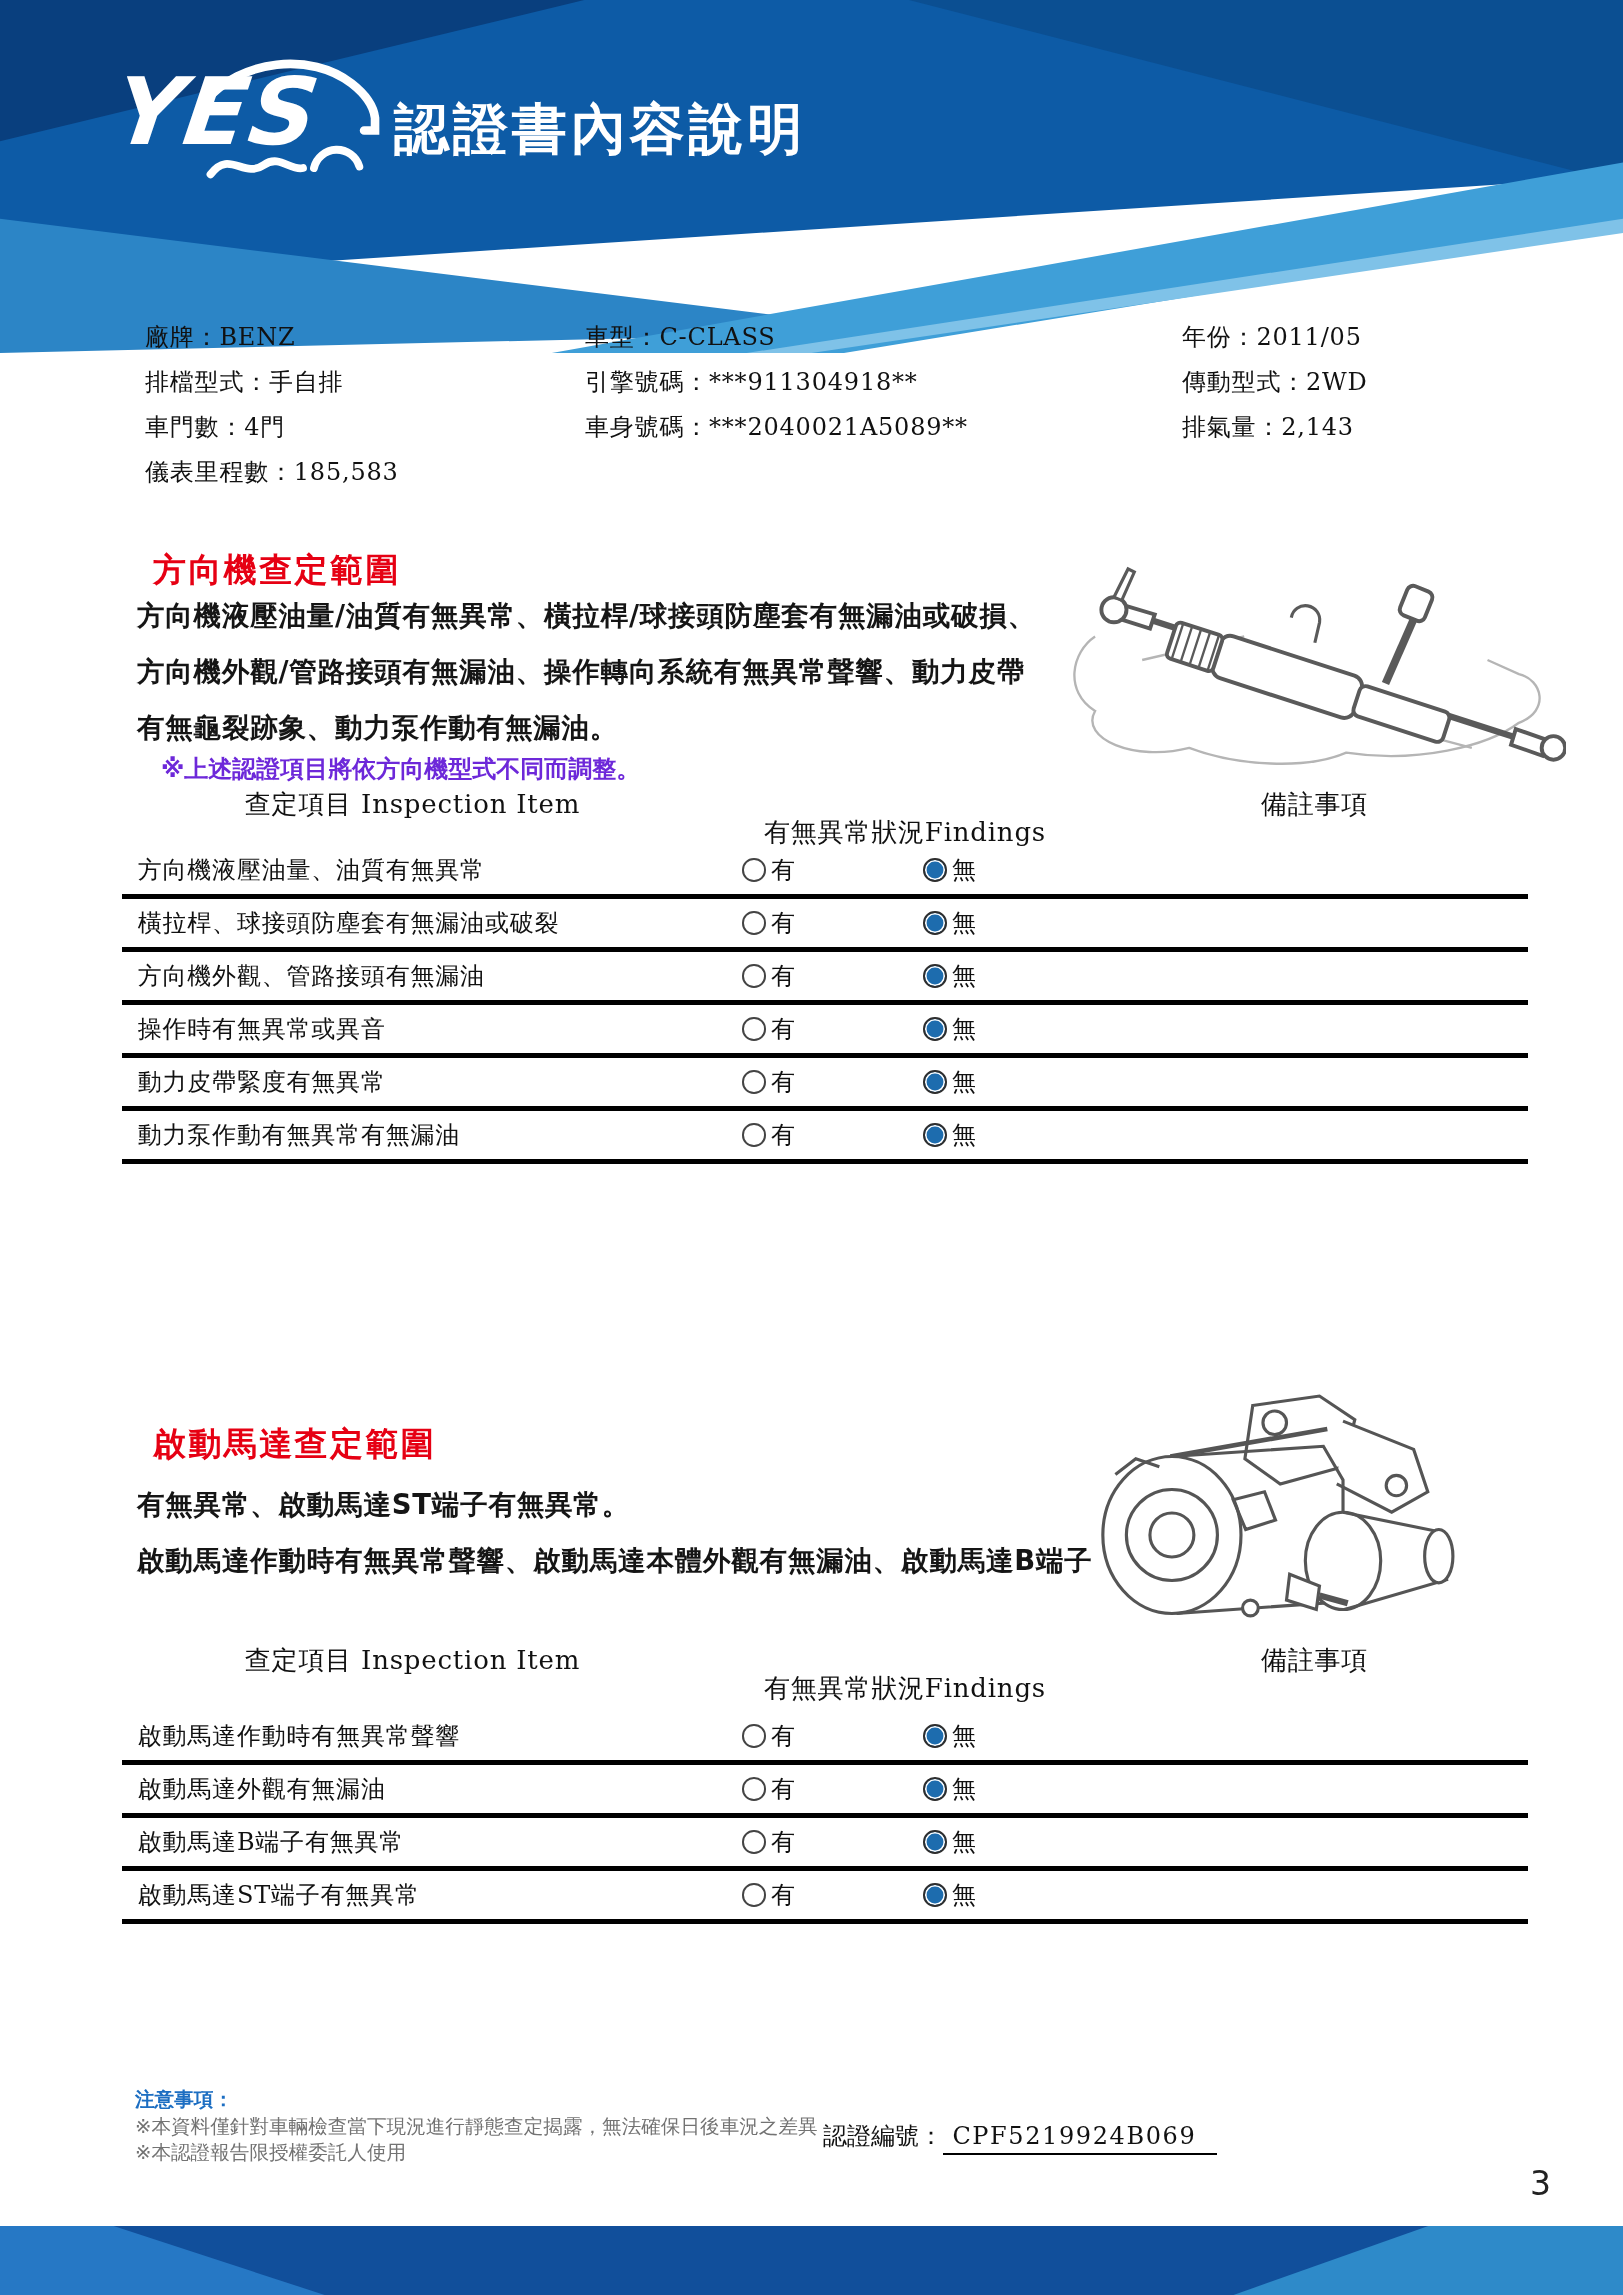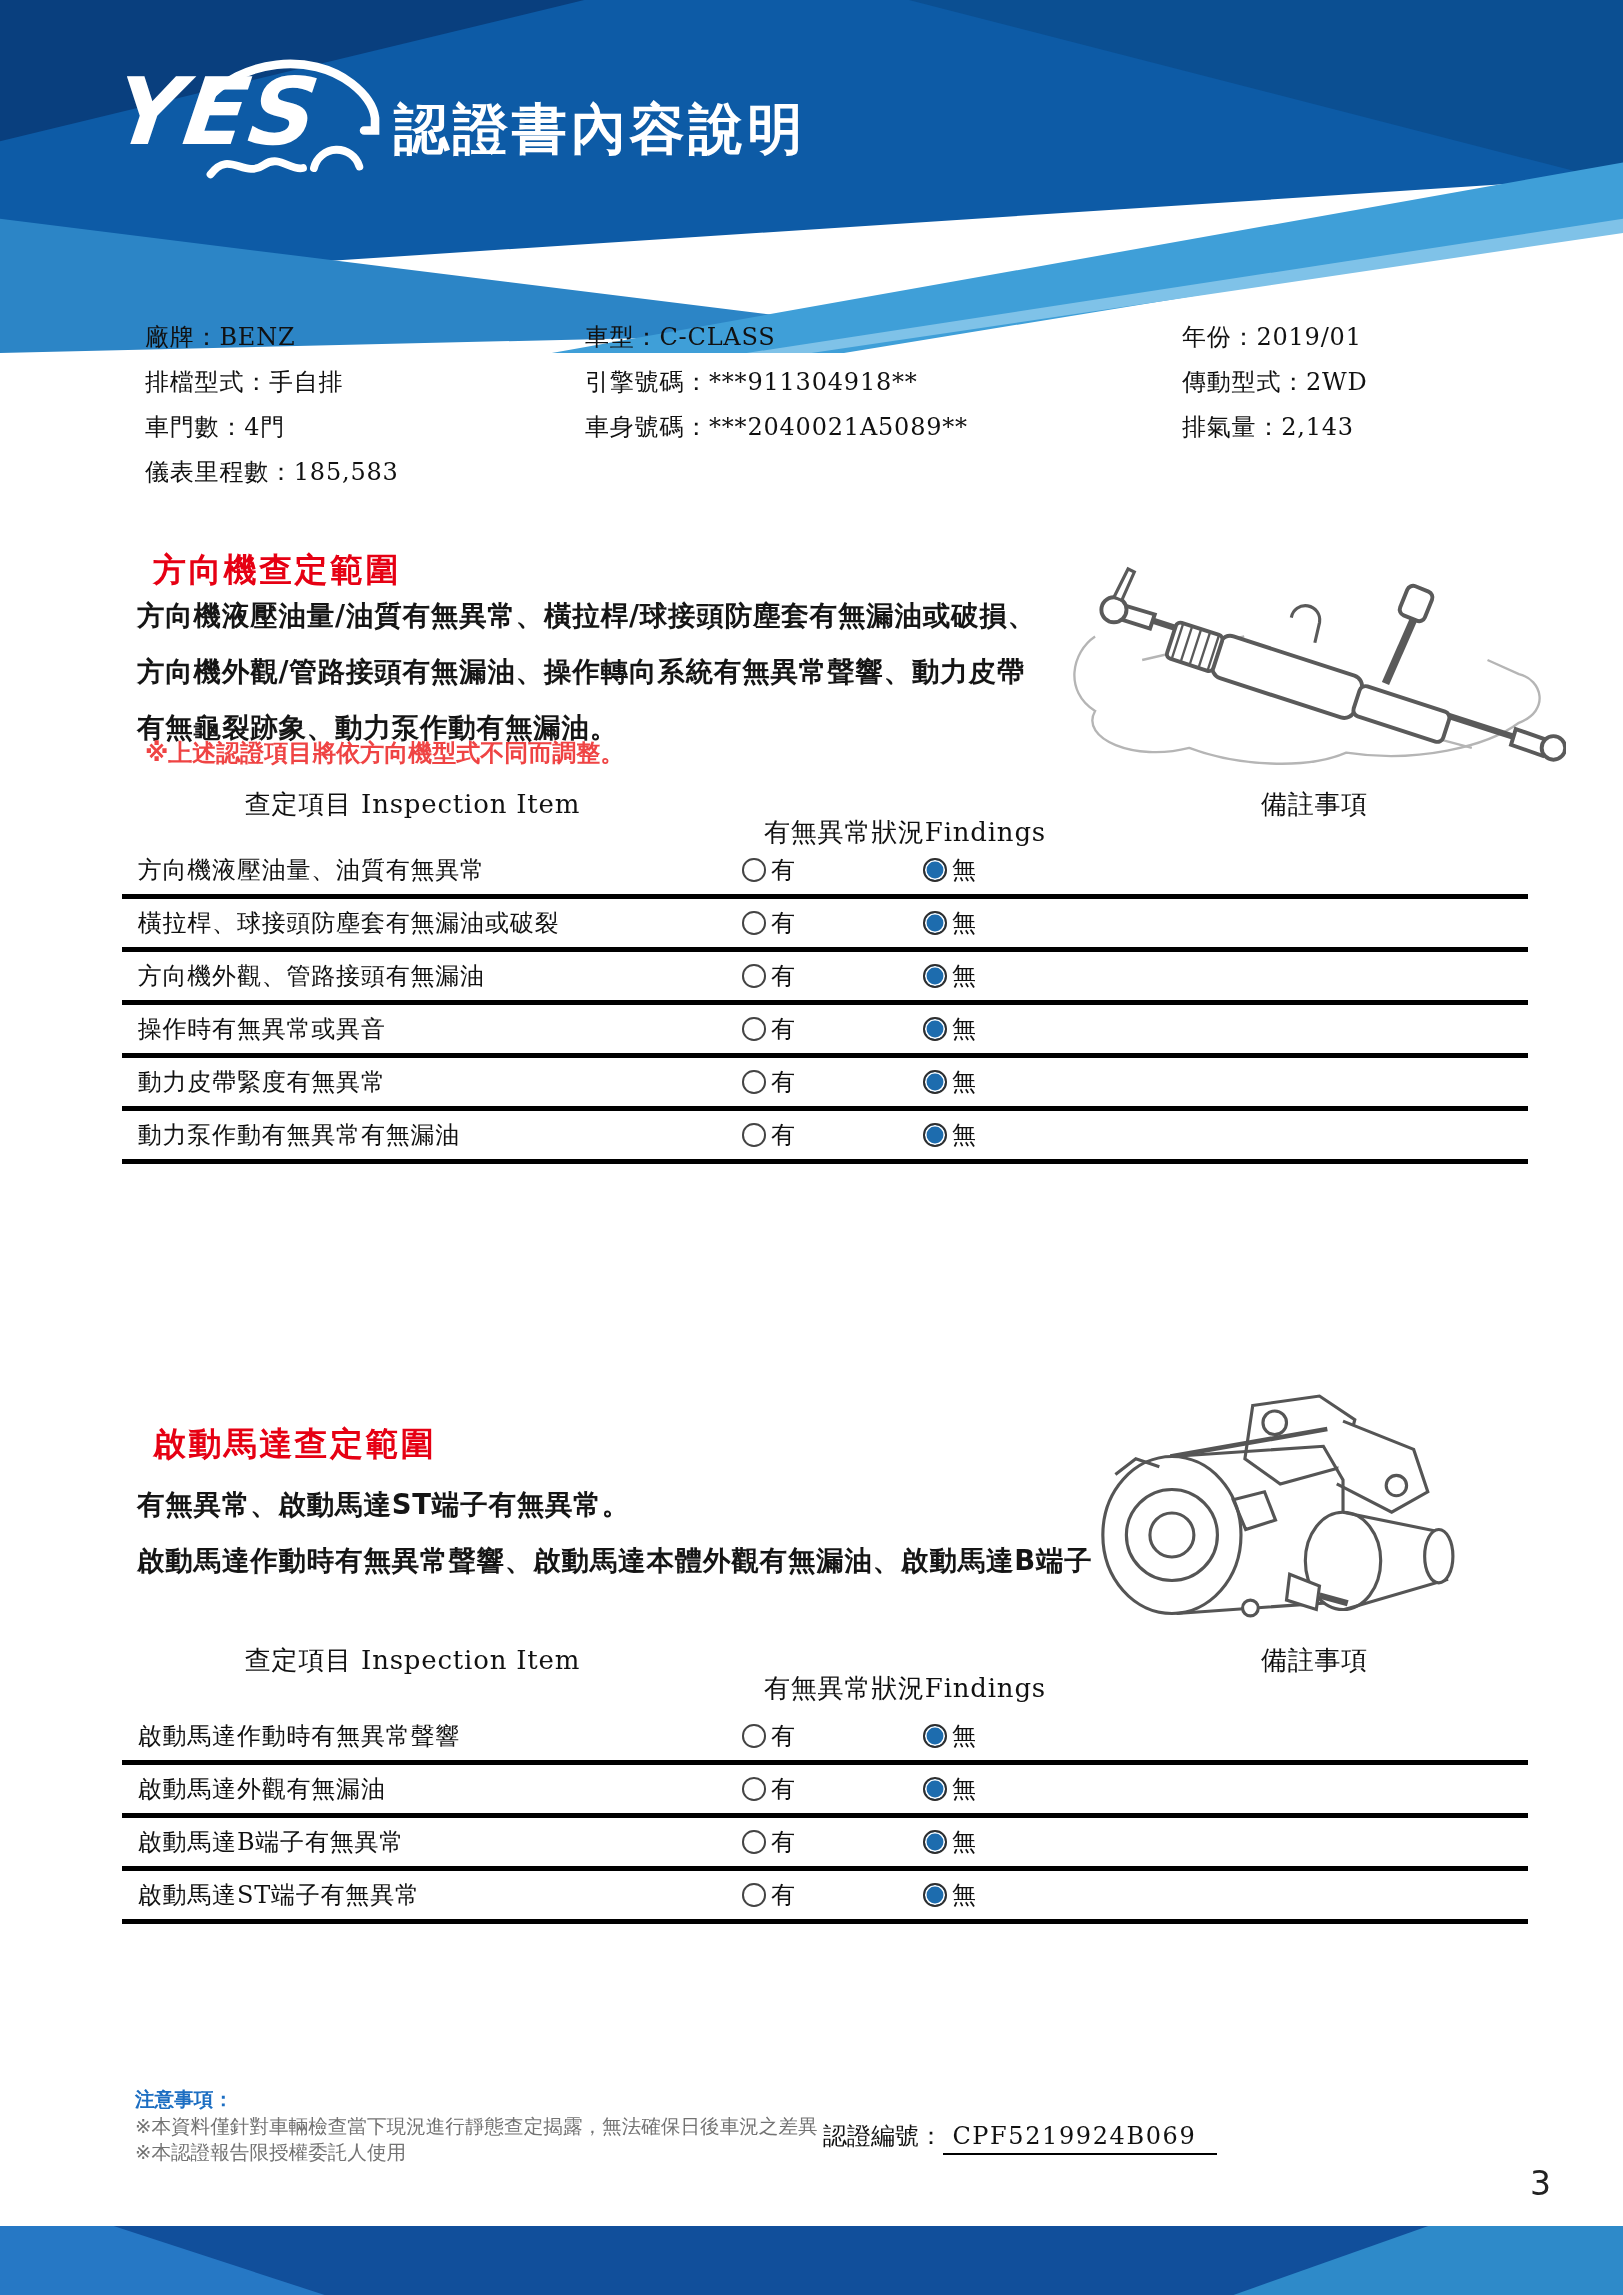--- a/index.html
+++ b/index.html
@@ -26,22 +26,22 @@
   
   .vcol{position:absolute;top:314px;}
   .vcol .vline{height:45px;display:flex;align-items:center;font-size:24px;letter-spacing:0.8px;}
   .vcol1{left:145px;} .vcol2{left:585px;} .vcol3{left:1182px;}
 
   
   .sec-title{position:absolute;left:145px;margin:8px;font-family:"DejaVu Sans","Liberation Sans",sans-serif;
              font-weight:bold;font-size:33px;color:#e60013;letter-spacing:2.4px;}
   .sec-desc{position:absolute;left:137px;margin:0;font-family:"DejaVu Sans","Liberation Sans",sans-serif;
             font-weight:bold;font-size:27.5px;line-height:56px;letter-spacing:0.8px;color:#151515;}
-  .sec-note{position:absolute;left:145px;margin:0;font-family:"DejaVu Sans","Liberation Sans",sans-serif;
-            font-weight:bold;font-size:24px;color:#ef4444;}
+  .sec-note{position:absolute;left:145px;margin:16px;font-family:"DejaVu Sans","Liberation Sans",sans-serif;
+            font-weight:bold;font-size:24px;color:#6d28d9;}
 
   .illus{position:absolute;}
 
   
   .thead{position:absolute;left:122px;width:1406px;height:36px;font-size:26px;}
   .thead span{position:absolute;top:0;text-align:center;letter-spacing:0.8px;}
   .th1{left:63px;width:455px;} .th2{left:626px;width:314px;margin-top:28px;} .th3{left:1059px;width:267px;}
 
   .ttable{position:absolute;left:122px;width:1406px;}
   .trow{position:relative;height:48px;border-bottom:5.5px solid #000;}
@@ -96,21 +96,21 @@
     <div class="vline">排檔型式：手自排</div>
     <div class="vline">車門數：4門</div>
     <div class="vline">儀表里程數：185,583</div>
   </div>
   <div class="vcol vcol2">
     <div class="vline">車型：C-CLASS</div>
     <div class="vline">引擎號碼：***911304918**</div>
     <div class="vline">車身號碼：***2040021A5089**</div>
   </div>
   <div class="vcol vcol3">
-    <div class="vline">年份：2019/01</div>
+    <div class="vline">年份：2011/05</div>
     <div class="vline">傳動型式：2WD</div>
     <div class="vline">排氣量：2,143</div>
   </div>
 
   <h2 class="sec-title" style="top:540px">方向機查定範圍</h2>
   <div class="sec-desc" style="top:587px">
     <div>方向機液壓油量/油質有無異常、橫拉桿/球接頭防塵套有無漏油或破損、</div>
     <div>方向機外觀/管路接頭有無漏油、操作轉向系統有無異常聲響、動力皮帶</div>
     <div>有無龜裂跡象、動力泵作動有無漏油。</div>
   </div>

